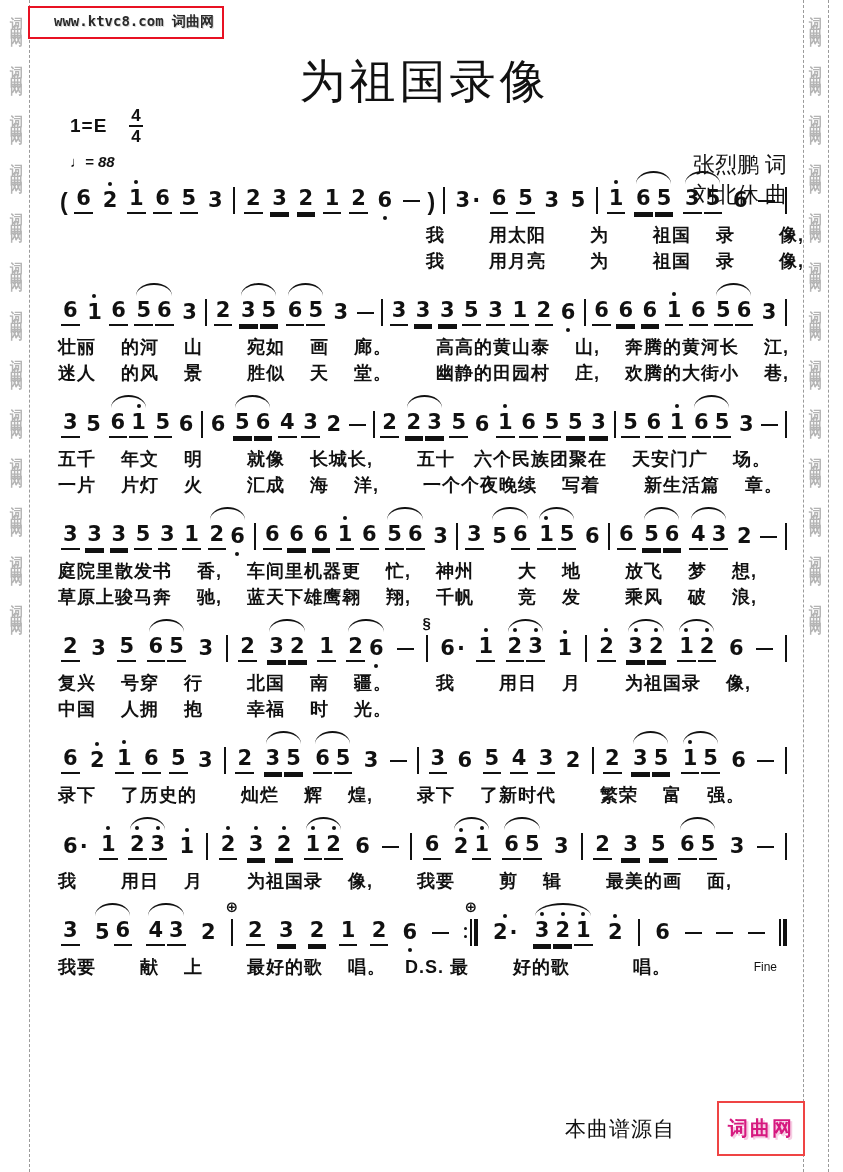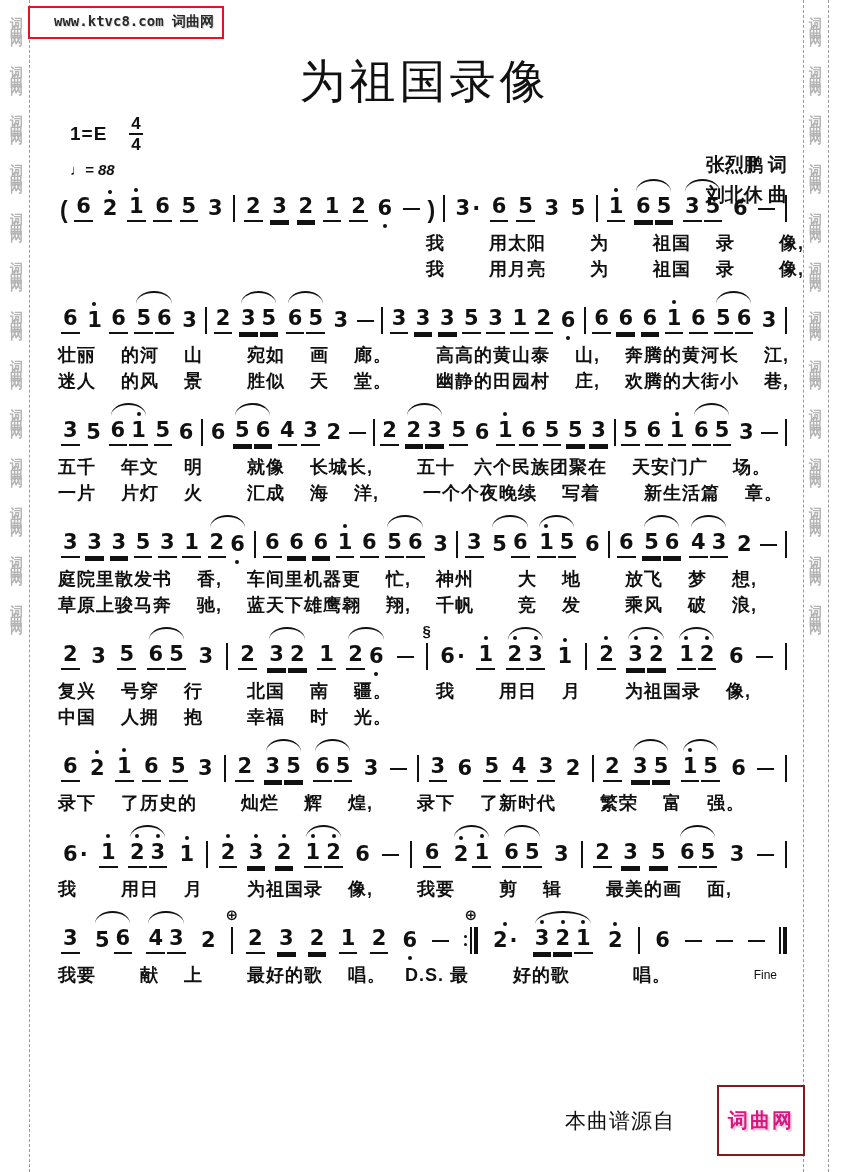--- a/index.html
+++ b/index.html
@@ -21,22 +21,22 @@
     border:2px solid #e81123;padding:5px 8px 6px 24px;
     font-family:"DejaVu Sans Mono","Liberation Mono",monospace;
     font-size:14px;font-weight:bold;color:#2a2a2a;background:#fff;
     text-shadow:1px 1px 0 #dcdcdc;
   }
   
   .content{position:relative;margin:0 52px 0 58px;z-index:2;}
   .title{ text-align:center;font-size:46px;font-weight:normal;letter-spacing:4px;
     padding-top:56px;line-height:1.1;}
   .credit-block{position:absolute;right:4px;top:150px;text-align:left;
-    font-size:19px;font-weight:bold;line-height:30px;margin-left:40px;}
-  .keyrow{display:flex;align-items:flex-start;margin:8px 0 0 12px;height:44px;text-align:right;}
+    font-size:22px;font-weight:normal;line-height:30px;margin-left:40px;}
+  .keyrow{display:flex;align-items:flex-start;margin:0 0 0 12px;height:44px;text-align:right;}
   .keysig{font-size:19px;font-weight:bold;letter-spacing:1px;padding-top:8px;}
   .meter{display:inline-flex;flex-direction:column;align-items:center;margin-left:22px;
     font-size:17px;font-weight:bold;line-height:1.05;}
   .meter .mtop{border-bottom:2px solid #111;padding:0 2px 1px;}
   .meter .mbot{padding-top:1px;}
   .temporow{margin:2px 0 6px 12px;font-size:15px;font-weight:bold;font-style:italic;}
   
   .score{margin-top:4px;}
   .system{margin-bottom:14px;}
   .notes{display:flex;justify-content:space-between;align-items:flex-end;
@@ -66,21 +66,21 @@
   .dash{width:17px;height:2px;background:#111;align-self:flex-end;margin:0 2px 20px;}
   .paren{font-size:23px;font-weight:bold;align-self:flex-end;margin:0 0 6px;}
   .lyric{position:relative;font-size:18px;font-weight:bold;line-height:26px;
     white-space:pre;letter-spacing:1px;}
   .sys1 .lyric{padding-left:368px;}
   .fine{position:absolute;right:14px;bottom:0;font-size:12px;font-weight:normal;
     letter-spacing:0;}
   
   .footer{position:absolute;right:38px;bottom:16px;display:flex;align-items:center;z-index:2;}
   .src-label{font-size:21px;font-weight:normal;color:#111;letter-spacing:1px;margin-right:42px;}
-  .brand-box{border:2px solid #7f1d1d;padding:20px 9px;}
+  .brand-box{border:2px solid #ef4444;padding:12px 9px;}
   .brand-text{font-size:20px;font-weight:bold;color:#d6197f;letter-spacing:2px;
     text-shadow:2px 2px 0 #f6cce2;}
 </style>
 </head>
 <body>
 
 <div class="side-col side-left">词曲网　词曲网　词曲网　词曲网　词曲网　词曲网　词曲网　词曲网　词曲网　词曲网　词曲网　词曲网　词曲网</div>
 <div class="side-col side-right">词曲网　词曲网　词曲网　词曲网　词曲网　词曲网　词曲网　词曲网　词曲网　词曲网　词曲网　词曲网　词曲网</div>
 
 <div class="corner-box">

